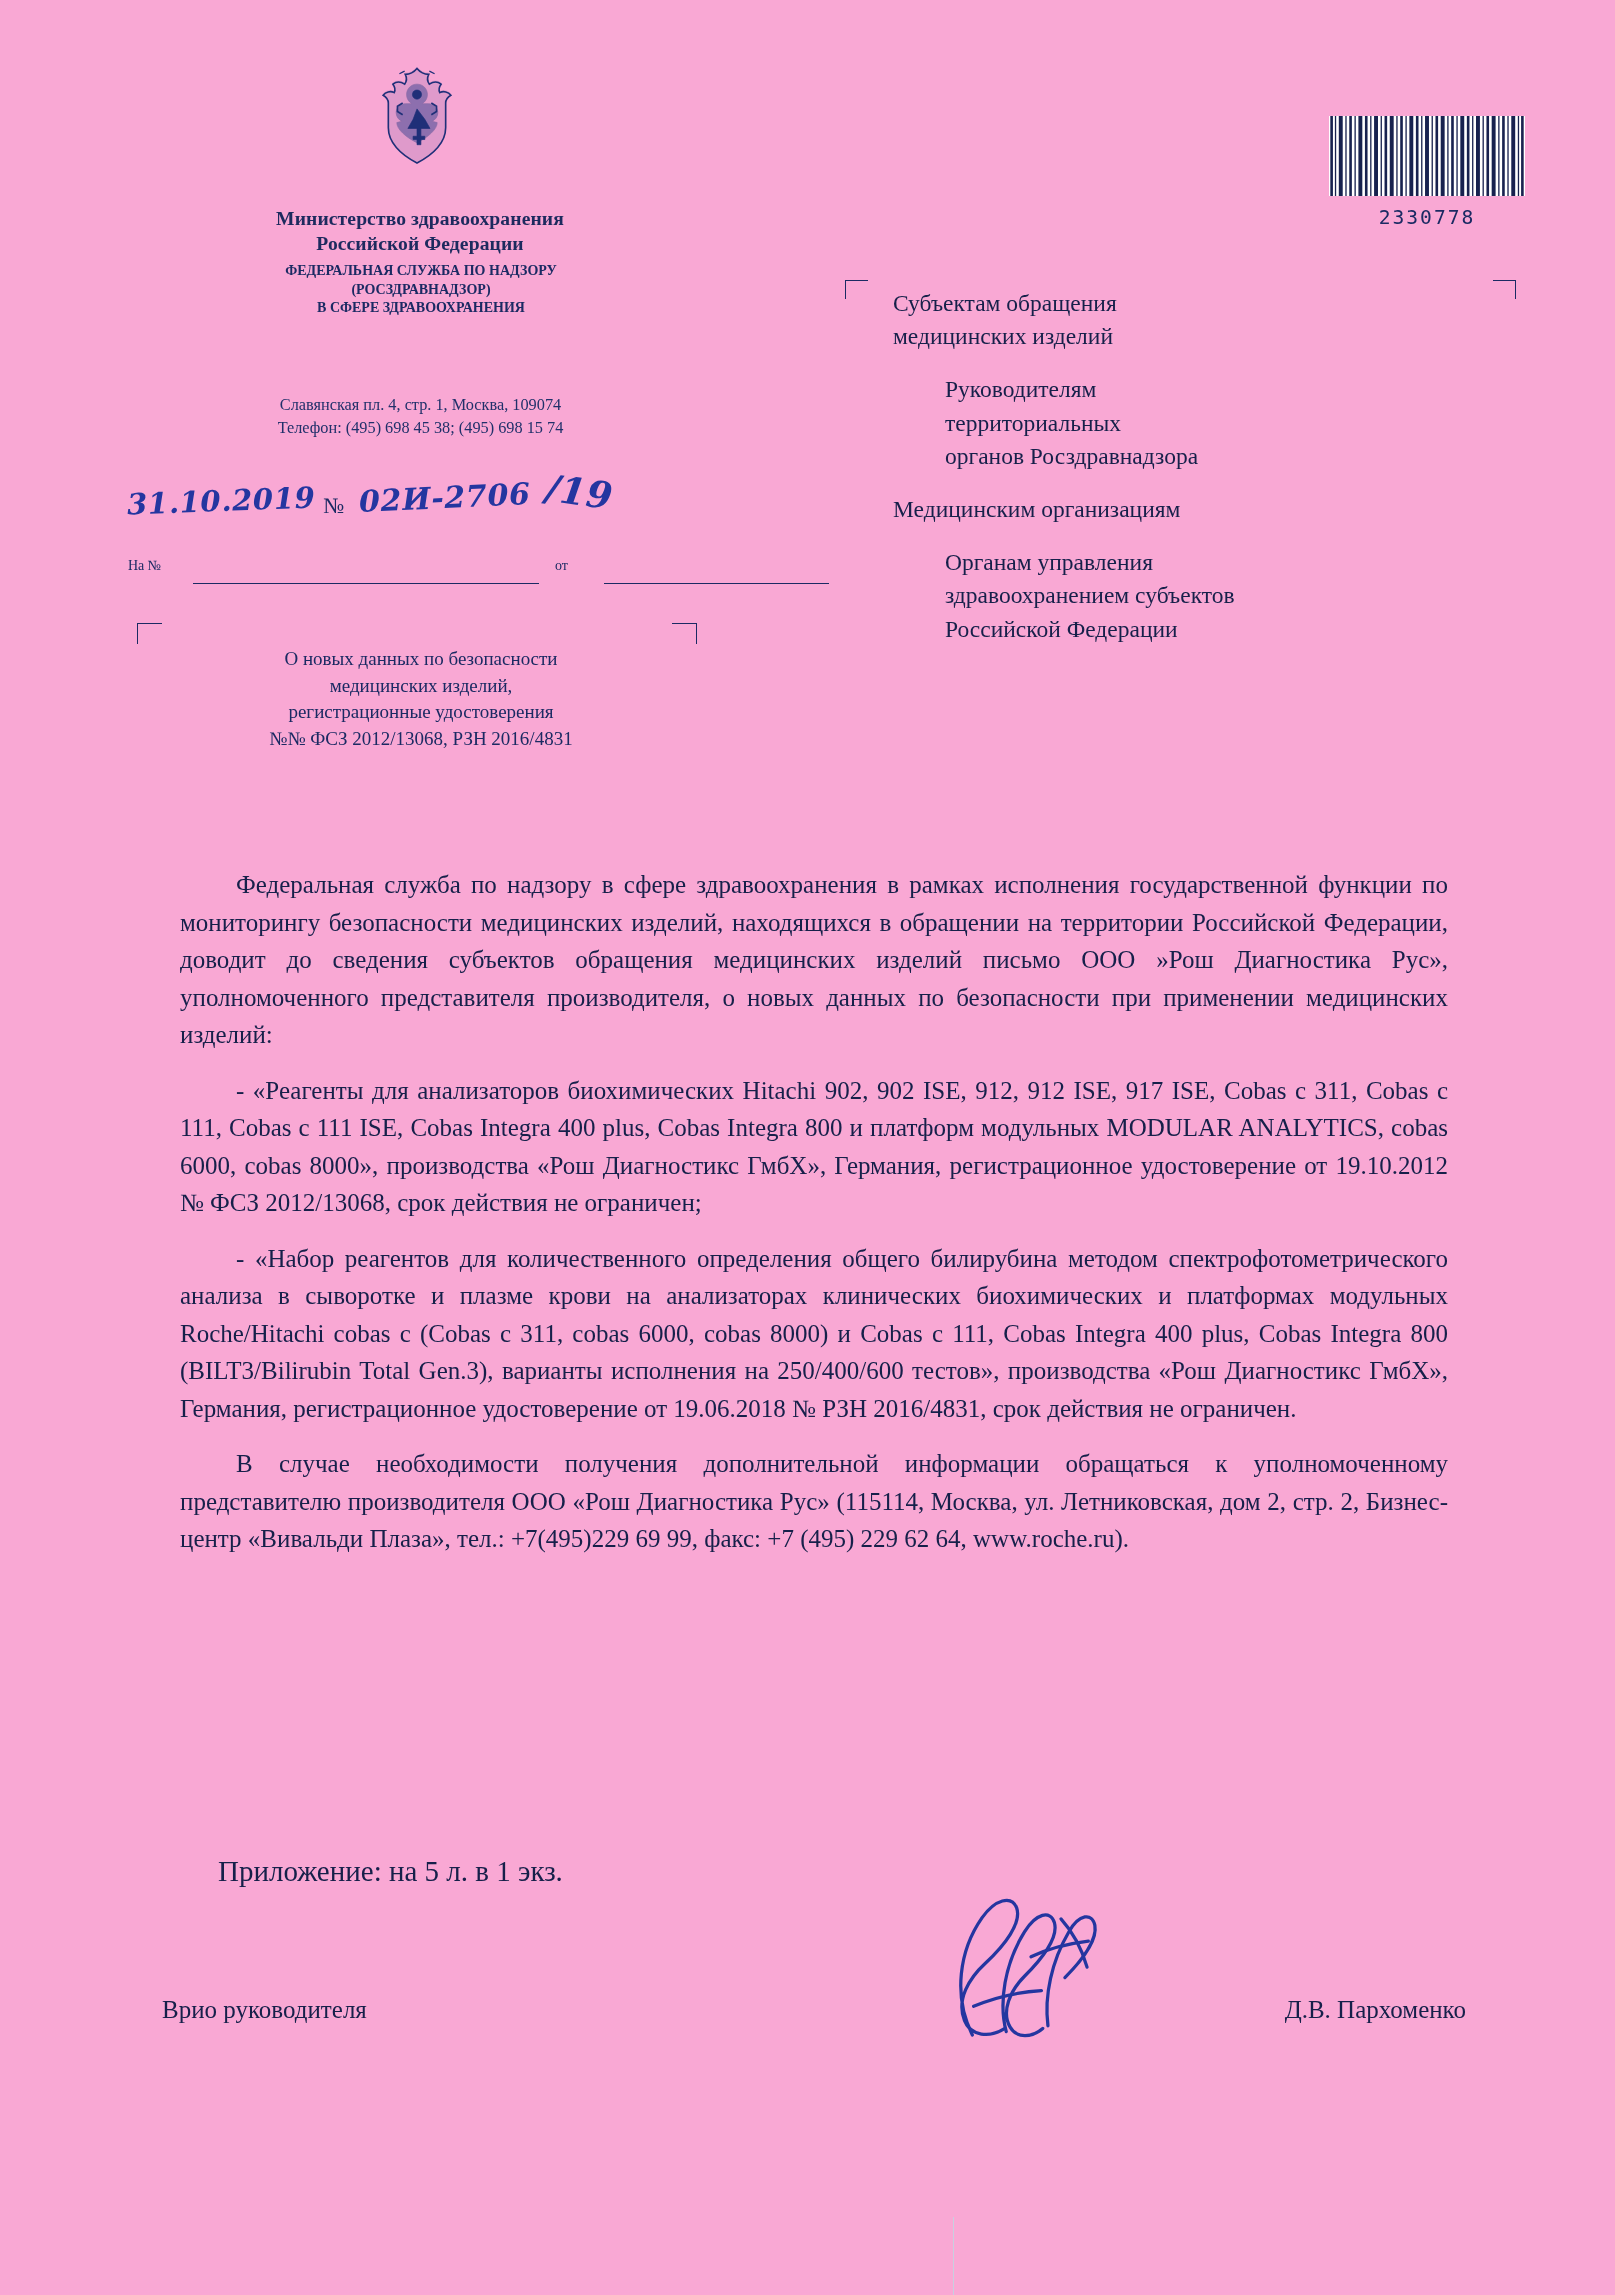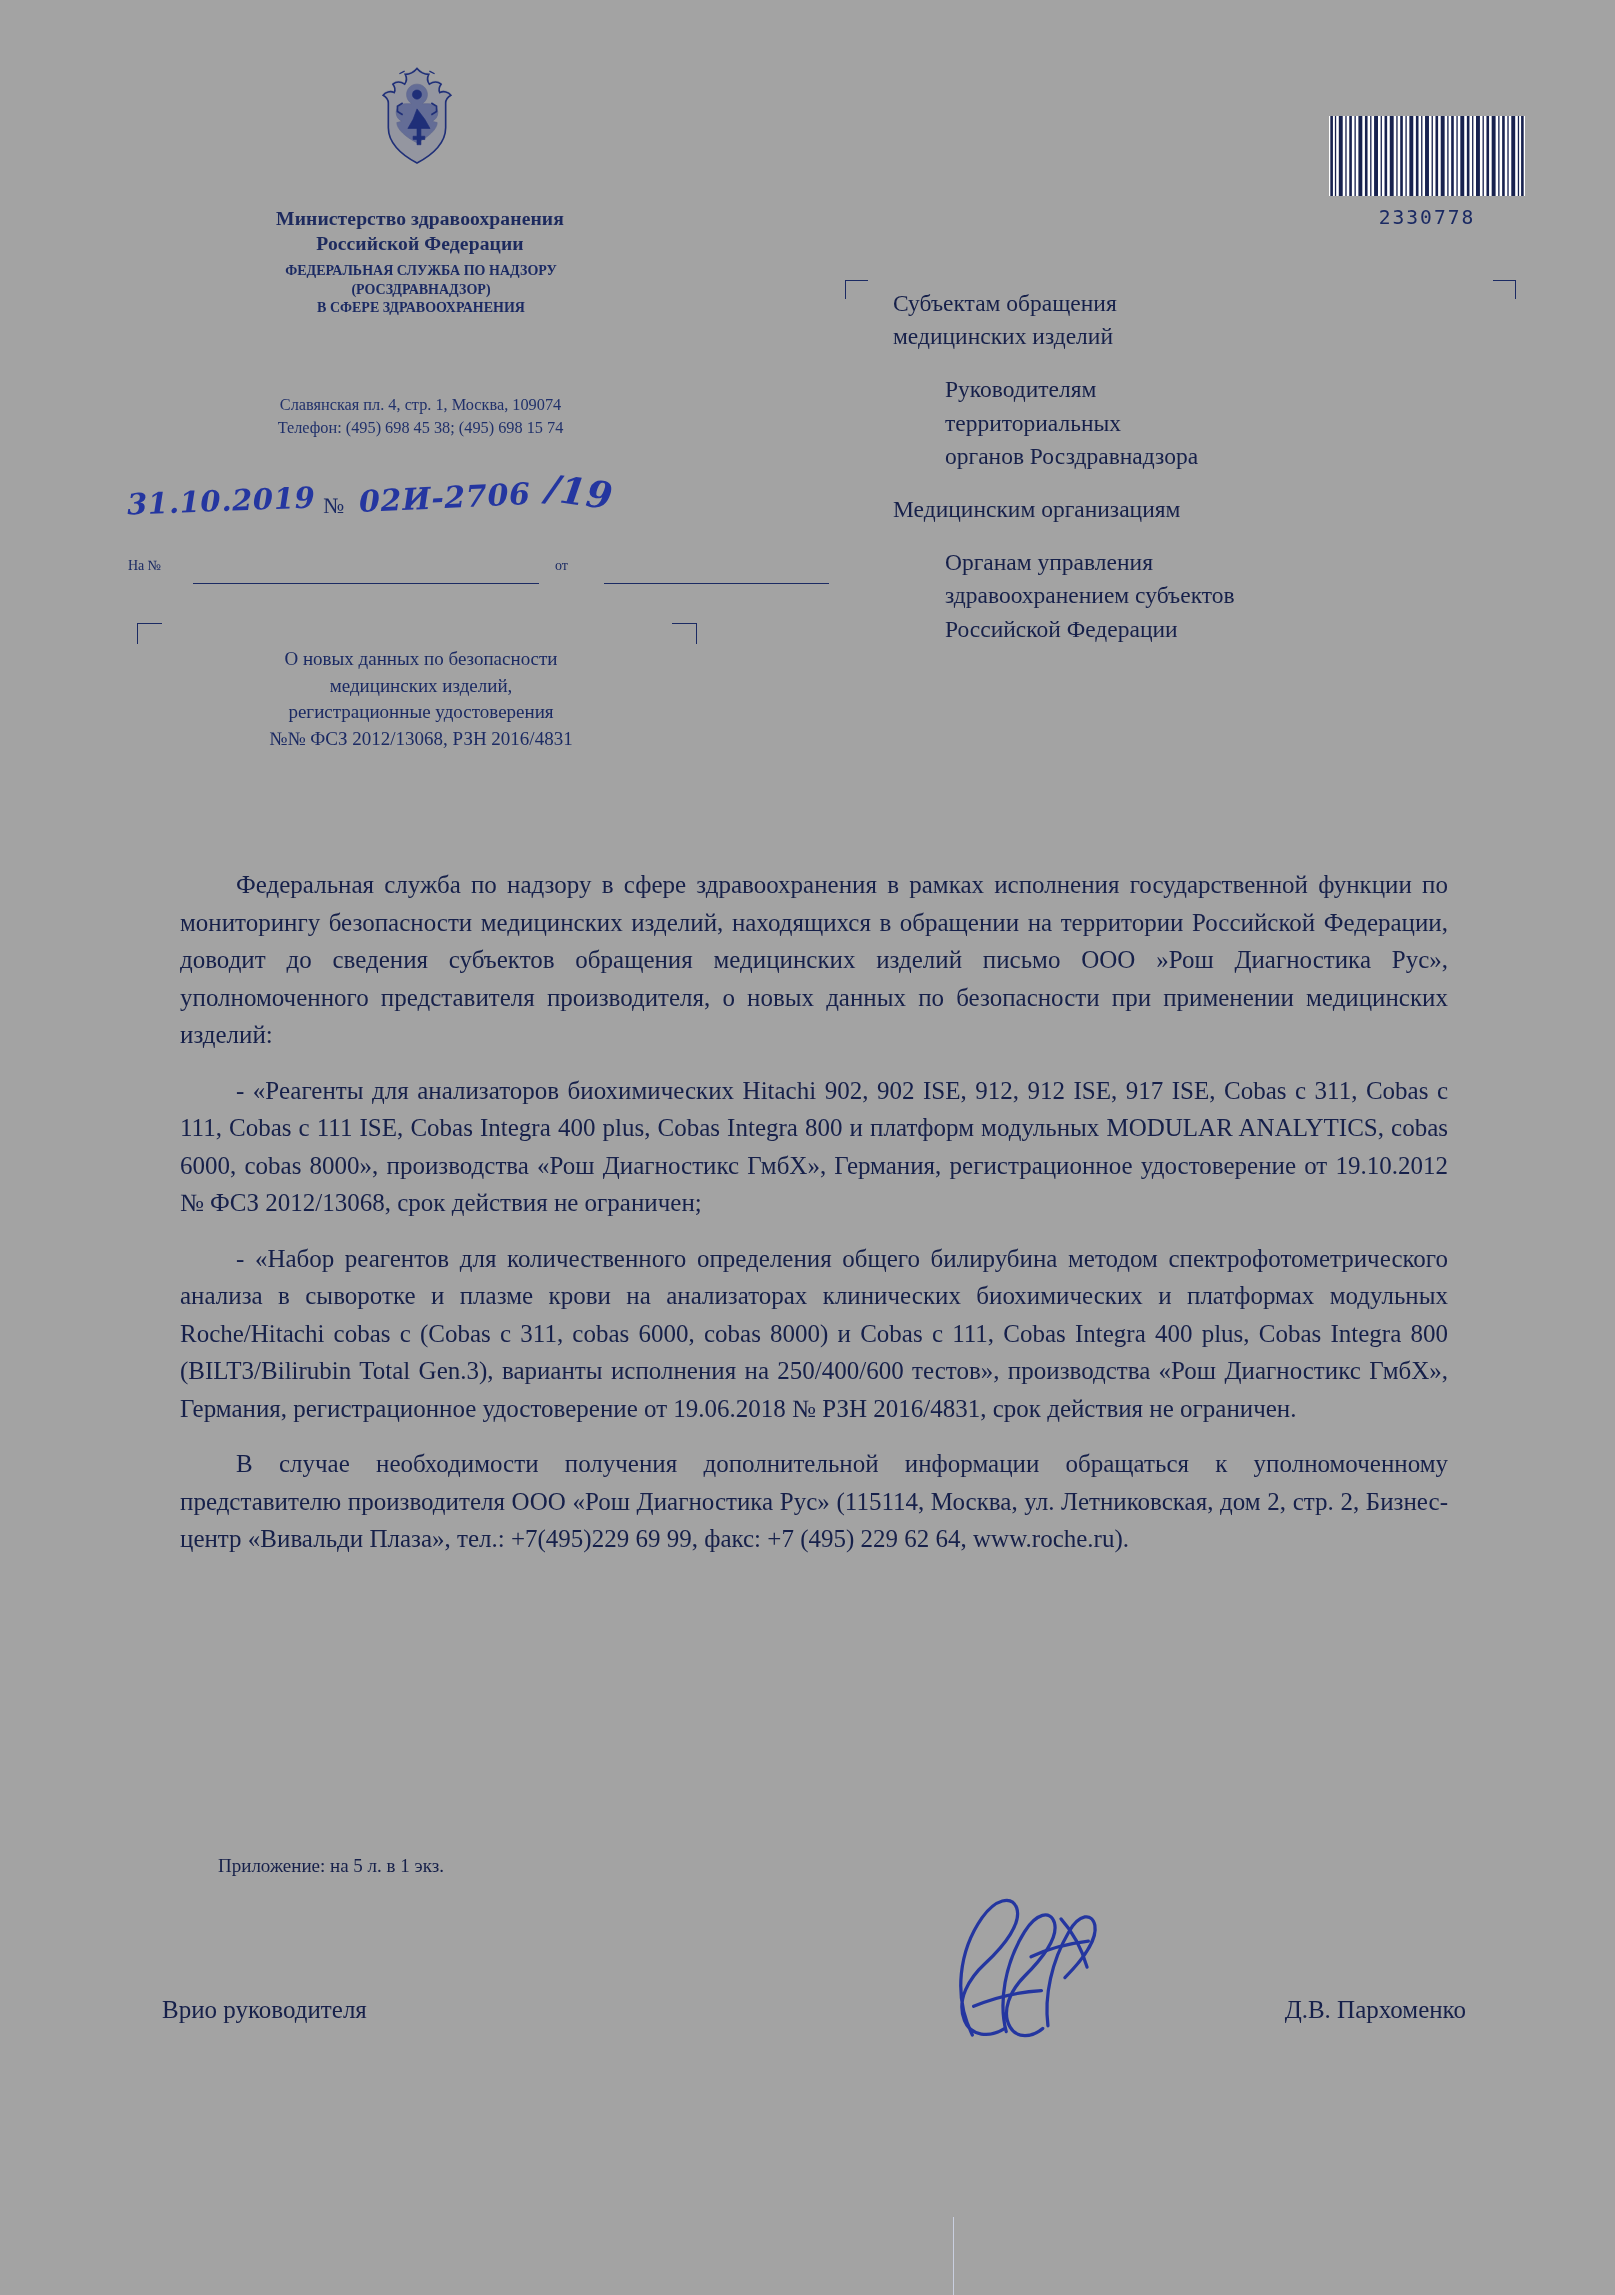--- a/index.html
+++ b/index.html
@@ -12,21 +12,21 @@
     height: 2295px;
     position: relative;
     font-family: "Liberation Serif", serif;
     color: #16204a;
     overflow: hidden;
   }
 
   .page {
     position: absolute;
     inset: 0;
-    background: #a3a3a3;
+    background: #f9a8d4;
   }
 
   
   .emblem {
     position: absolute;
     left: 368px;
     top: 62px;
     width: 98px;
     height: 114px;
   }
@@ -206,21 +206,21 @@
   .body-text p {
     margin: 18px;
     text-indent: 56px;
   }
 
   .attachment {
     position: absolute;
     left: 162px;
     top: 1855px;
     width: 1304px;
-    font-size: 19px;
+    font-size: 29px;
     color: #16204a;
   }
   .attachment span { padding-left: 56px; }
 
   .signature-row {
     position: absolute;
     left: 162px;
     top: 1996px;
     width: 1304px;
     height: 46px;

